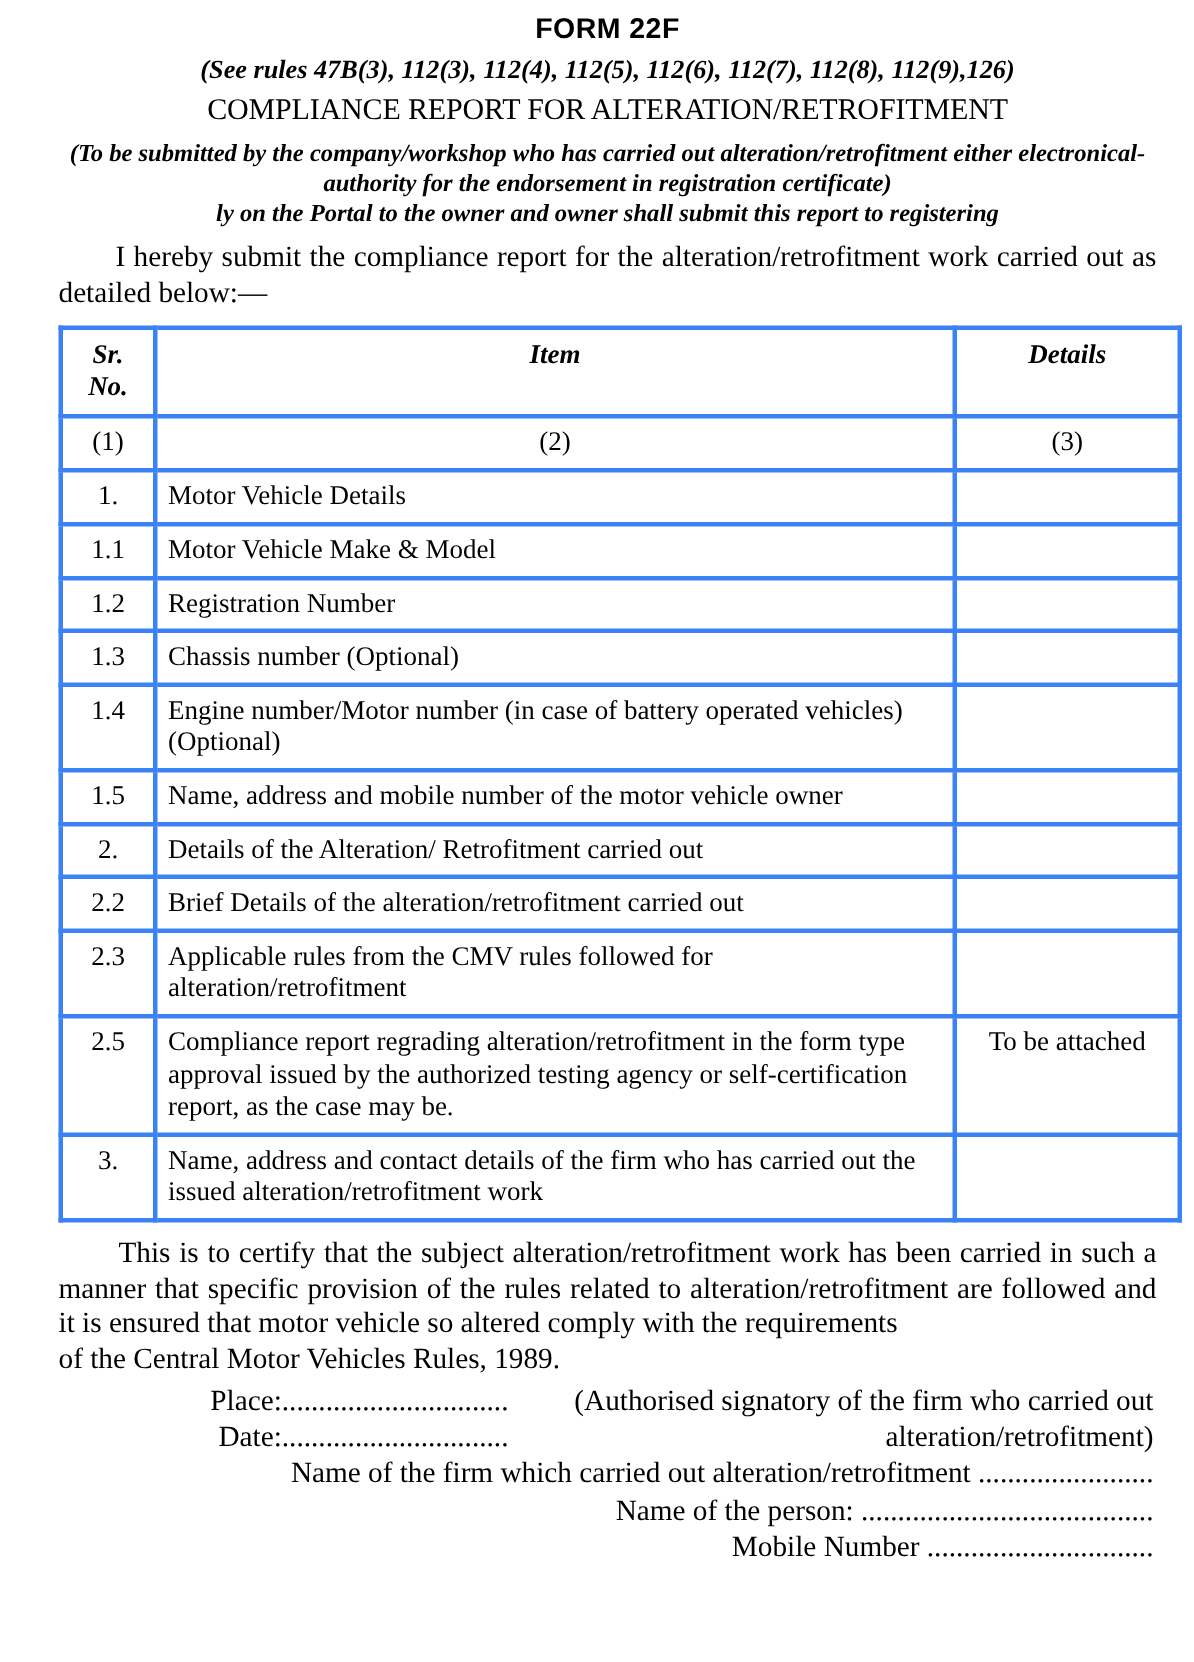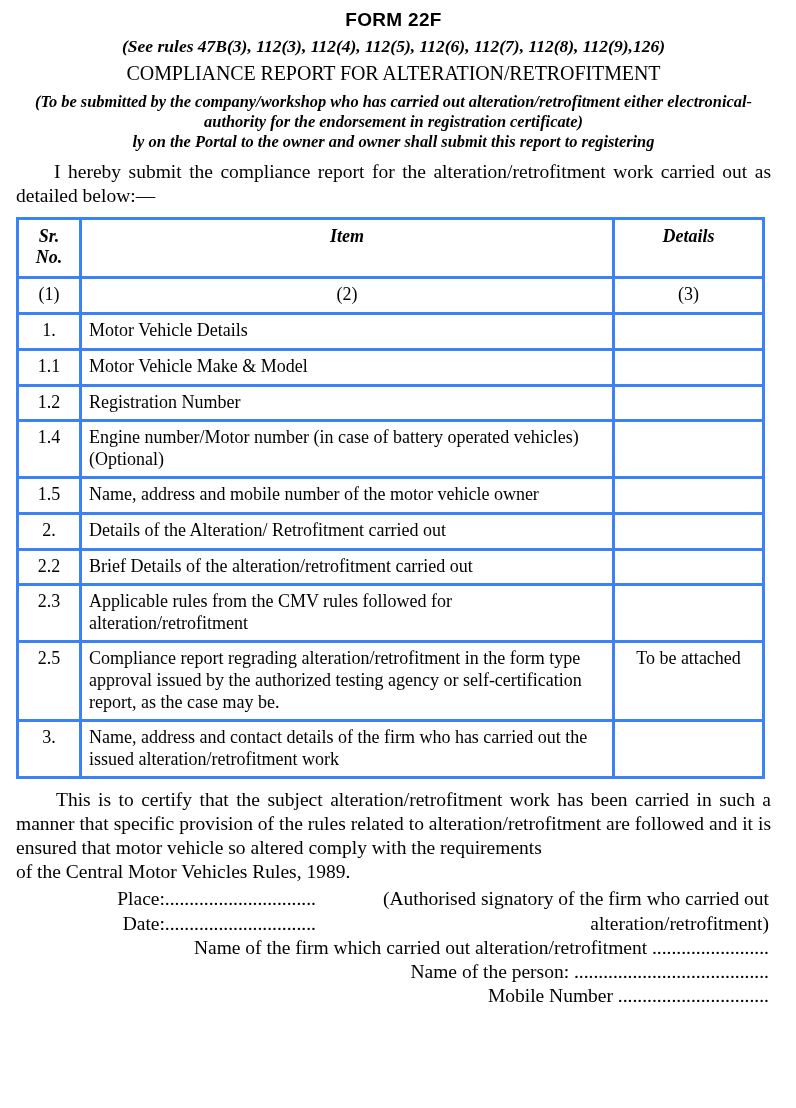--- a/index.html
+++ b/index.html
@@ -12,21 +12,21 @@
     height: 1108px;
     font-family: "Liberation Serif", "DejaVu Serif", serif;
     color: #000000;
     -webkit-font-smoothing: antialiased;
   }
   .page {
     position: relative;
     width: 796px;
     height: 1108px;
     box-sizing: border-box;
-    padding: 8px 25px 0 16px;
+    padding: 8px 25px 0 39px;
     overflow: hidden;
   }
 
   
   .form-title {
     text-align: center;
     font-family: "Liberation Sans", "DejaVu Sans", sans-serif;
     font-weight: bold;
     font-size: 19px;
     letter-spacing: 0.3px;
@@ -191,20 +191,25 @@
         <td class="det"></td>
       </tr>
       <tr>
         <td class="sr">1.1</td>
         <td class="item">Motor Vehicle Make &amp; Model</td>
         <td class="det"></td>
       </tr>
       <tr>
         <td class="sr">1.2</td>
         <td class="item">Registration Number</td>
+        <td class="det"></td>
+      </tr>
+      <tr>
+        <td class="sr">1.3</td>
+        <td class="item">Chassis number (Optional)</td>
         <td class="det"></td>
       </tr>
       <tr>
         <td class="sr">1.4</td>
         <td class="item">Engine number/Motor number (in case of battery operated vehicles) (Optional)</td>
         <td class="det"></td>
       </tr>
       <tr>
         <td class="sr">1.5</td>
         <td class="item">Name, address and mobile number of the motor vehicle owner</td>

